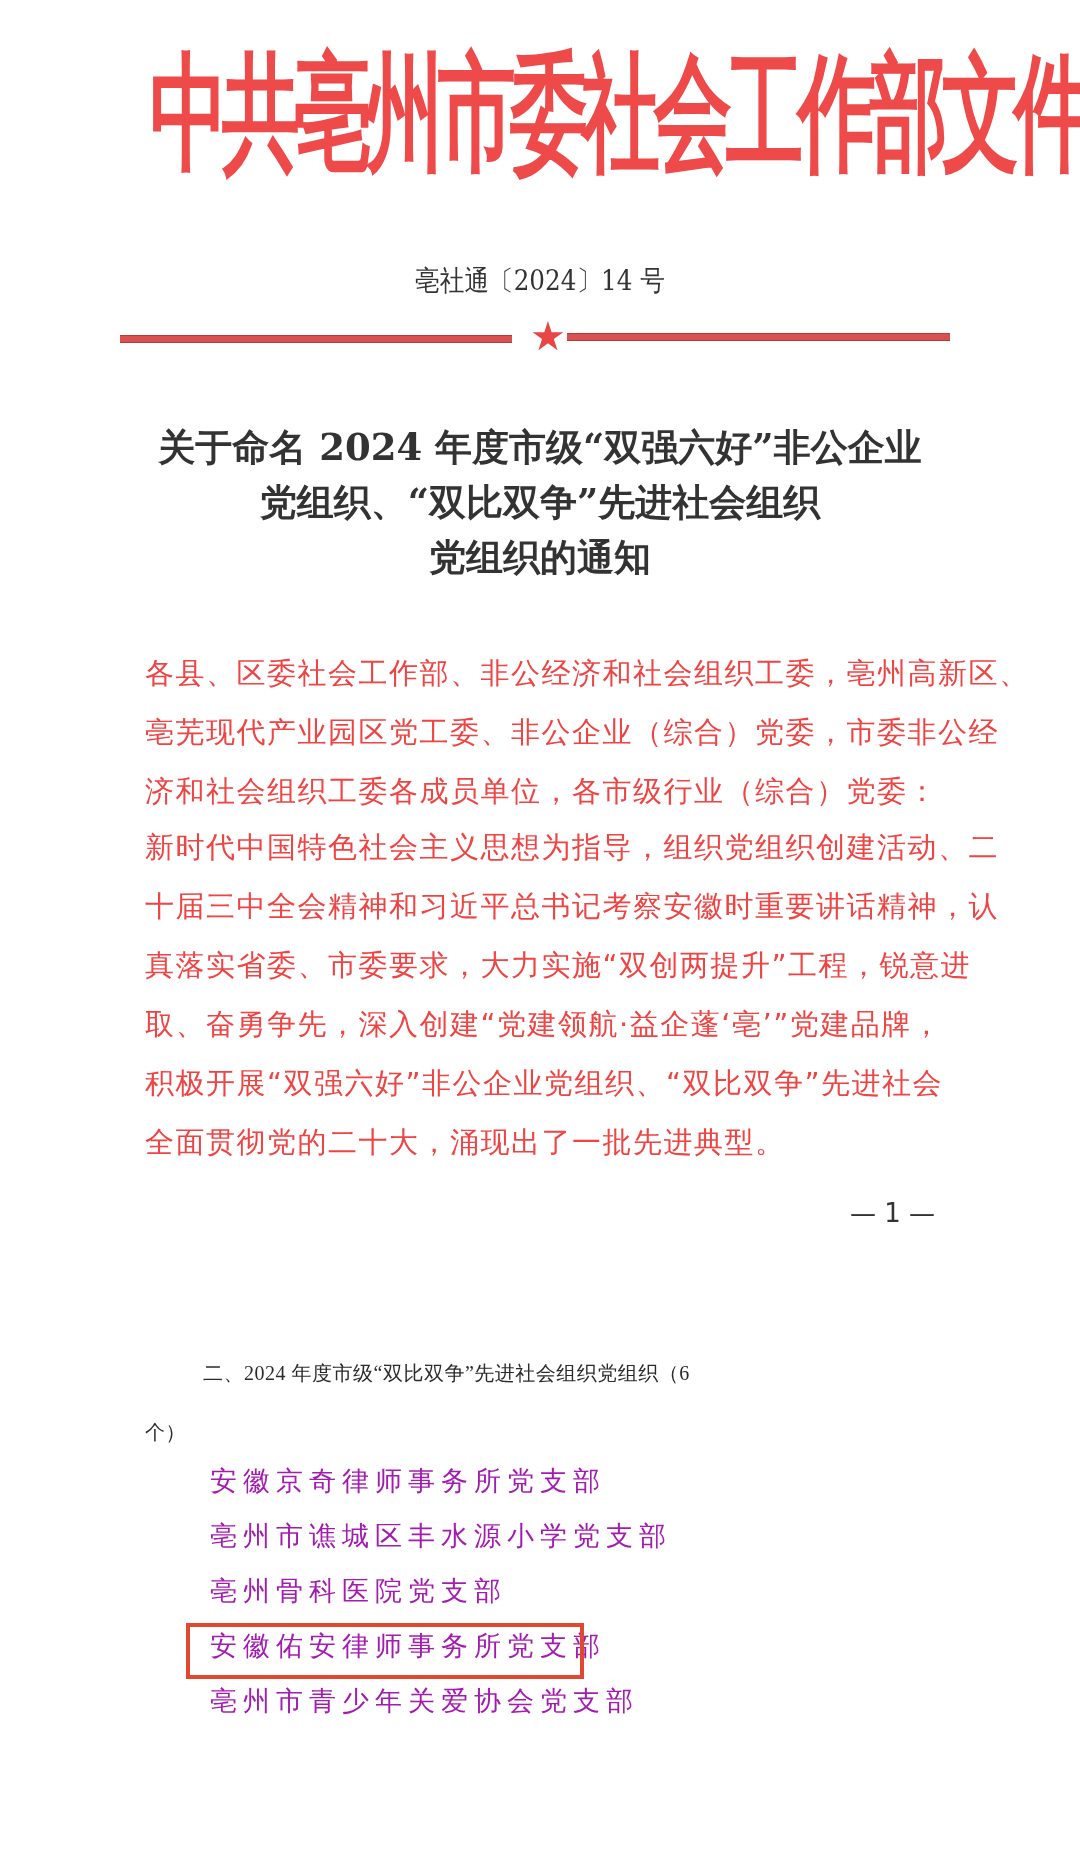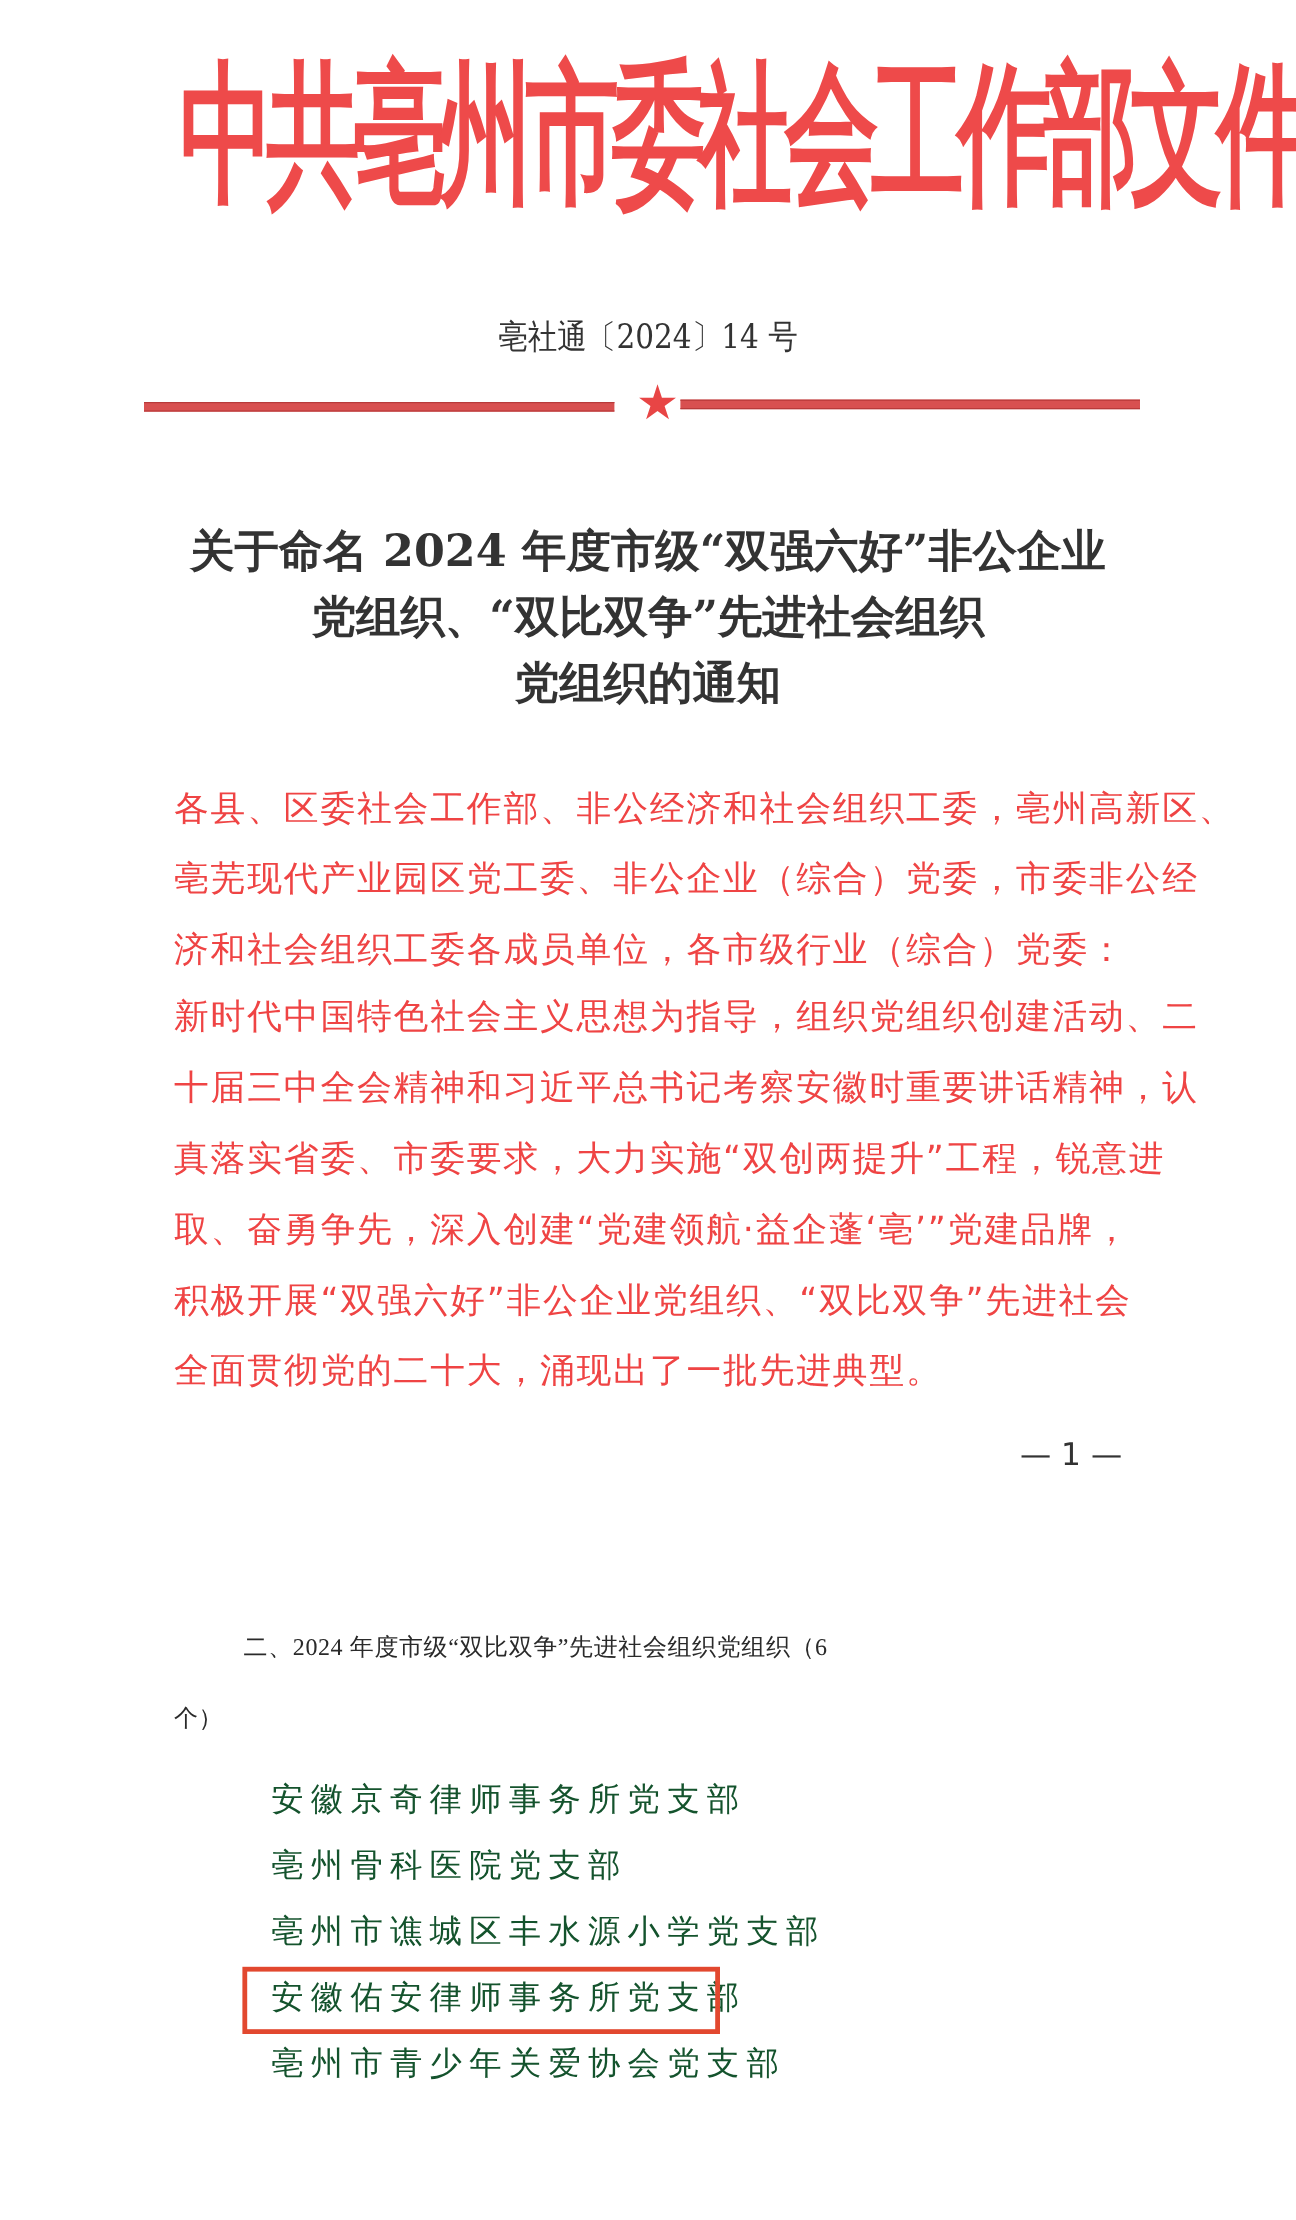--- a/index.html
+++ b/index.html
@@ -82,21 +82,21 @@
       left: 0;
       width: 1080px;
       top: 420px;
       text-align: center;
       font-family: "DejaVu Serif", "Liberation Serif", serif;
       font-weight: bold;
       font-size: 37px;
       line-height: 55px;
       color: #333;
     }
-    .title .t1 { letter-spacing: 0px; margin-top: 12px; }
+    .title .t1 { letter-spacing: 0px; }
     .body-text {
       position: absolute;
       left: 145px;
       width: 800px;
       font-family: "DejaVu Sans", "Liberation Sans", sans-serif;
       font-size: 29px;
       line-height: 59px;
       color: #ef4444;
       letter-spacing: 1.5px;
     }
@@ -119,26 +119,26 @@
       font-family: Liberation Serif, serif;
       font-size: 20px;
       line-height: 59px;
       color: #2a2a2a;
       letter-spacing: 0.5px;
     }
     .org-list {
       position: absolute;
       left: 210px;
       top: 1456px;
-      margin: 16px;
+      margin: 0;
       padding: 0;
       list-style: none;
-      font-family: Liberation Serif, serif;
+      font-family: Liberation Mono, monospace;
       font-size: 27px;
-      color: #14532d;
+      color: #a21caf;
       letter-spacing: 6px;
     }
     .org-list li {
       height: 55px;
       line-height: 55px;
       position: relative;
       white-space: nowrap;
     }
     .org-list li.highlighted::before {
       content: "";
@@ -201,19 +201,19 @@
 
   <div class="page-number">— 1 —</div>
 
   <div class="section-heading">
     <span class="line" style="padding-left:58px">二、2024 年度市级“双比双争”先进社会组织党组织（6</span>
     <span class="line">个）</span>
   </div>
 
   <ul class="org-list">
     <li><span>安徽京奇律师事务所党支部</span></li>
+    <li><span>亳州市谯城区丰水源小学党支部</span></li>
     <li><span>亳州骨科医院党支部</span></li>
-    <li><span>亳州市谯城区丰水源小学党支部</span></li>
     <li class="highlighted"><span>安徽佑安律师事务所党支部</span></li>
     <li><span>亳州市青少年关爱协会党支部</span></li>
   </ul>
 
 </div>
 
 </body></html>

